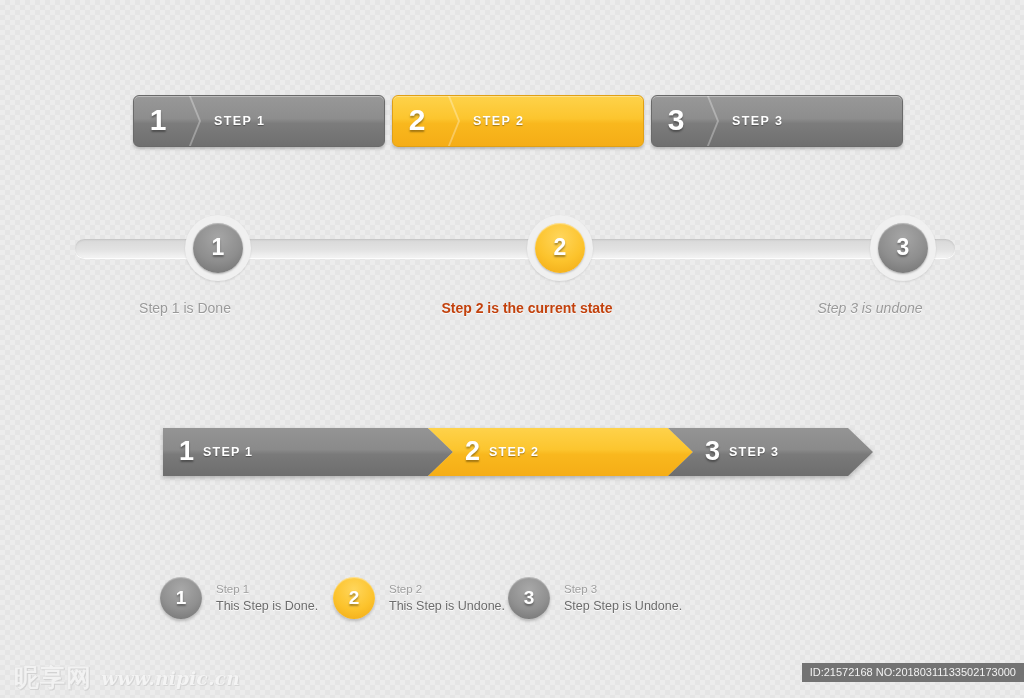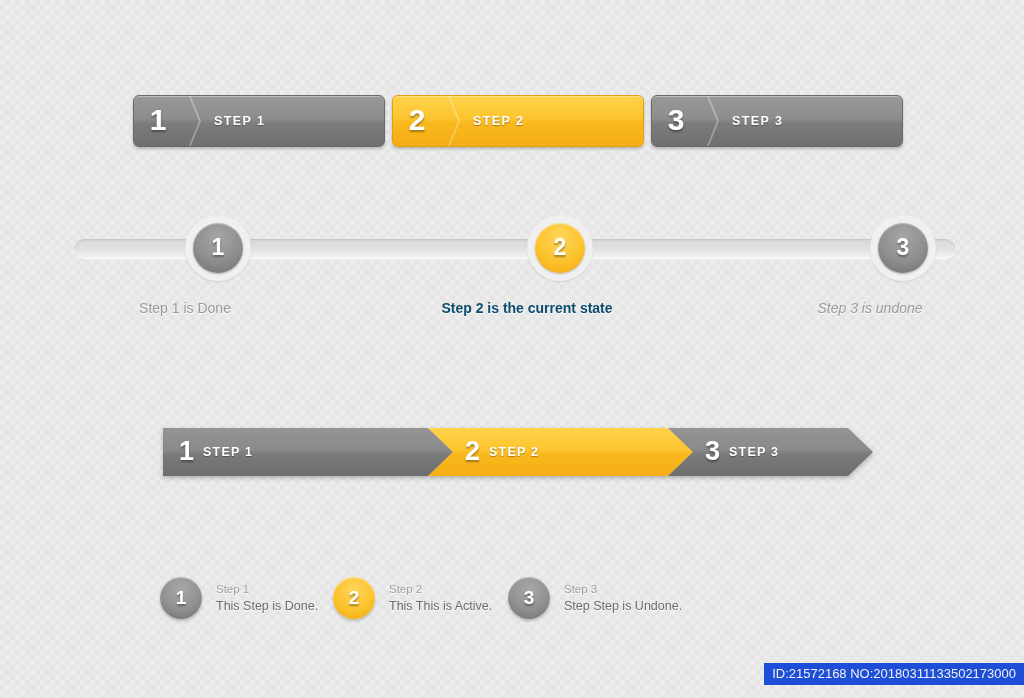--- a/index.html
+++ b/index.html
@@ -149,21 +149,21 @@
     position: absolute;
     top: 85px;
     width: 300px;
     text-align: center;
     font-size: 14px;
     color: #9a9a9a;
     text-shadow: 0 1px 0 rgba(255,255,255,0.85);
     white-space: nowrap;
   }
   .node-caption.active {
-    color: #0c4a6e;
+    color: #c2410c;
     font-weight: bold;
   }
 
   #node-1 { left: 110px; }
   #node-2 { left: 452px; }
   #node-3 { left: 795px; }
   #cap-1 { left: -40px; }
   #cap-2 { left: 302px; }
   #cap-3 { left: 645px; font-style: italic; }
 
@@ -310,23 +310,23 @@
     font-style: italic;
     font-weight: bold;
     font-size: 19px;
     color: #f4f4f4;
     text-shadow: 0 0 1px #cfcfcf, 1px 1px 0 #d6d6d6;
   }
   #watermark-id {
     position: absolute;
     right: 0px;
     top: 8px;
-    background: #1d4ed8;
+    background: #737373;
     color: #f2f2f2;
-    font-size: 13px;
+    font-size: 11px;
     padding: 3px 8px 4px 8px;
     white-space: nowrap;
   }
 </style>
 </head>
 <body>
 
 <div id="row-pills">
 
   <div class="pill gray" id="pill-1">
@@ -395,29 +395,33 @@
     <span class="legend-text">
       <div class="legend-top">Step 1</div>
       <div class="legend-bottom">This Step is Done.</div>
     </span>
   </div>
 
   <div class="legend-item" id="legend-2">
     <span class="legend-dot yellow">2</span>
     <span class="legend-text">
       <div class="legend-top">Step 2</div>
-      <div class="legend-bottom">This This is Active.</div>
+      <div class="legend-bottom">This Step is Undone.</div>
     </span>
   </div>
 
   <div class="legend-item" id="legend-3">
     <span class="legend-dot gray">3</span>
     <span class="legend-text">
       <div class="legend-top">Step 3</div>
       <div class="legend-bottom">Step Step is Undone.</div>
     </span>
   </div>
 
 </div>
 
 <div id="footer">
+  <div id="watermark-logo">
+    <span id="watermark-cn">昵享网</span>
+    <span id="watermark-url">www.nipic.cn</span>
+  </div>
   <div id="watermark-id">ID:21572168 NO:20180311133502173000</div>
 </div>
 
 </body></html>

